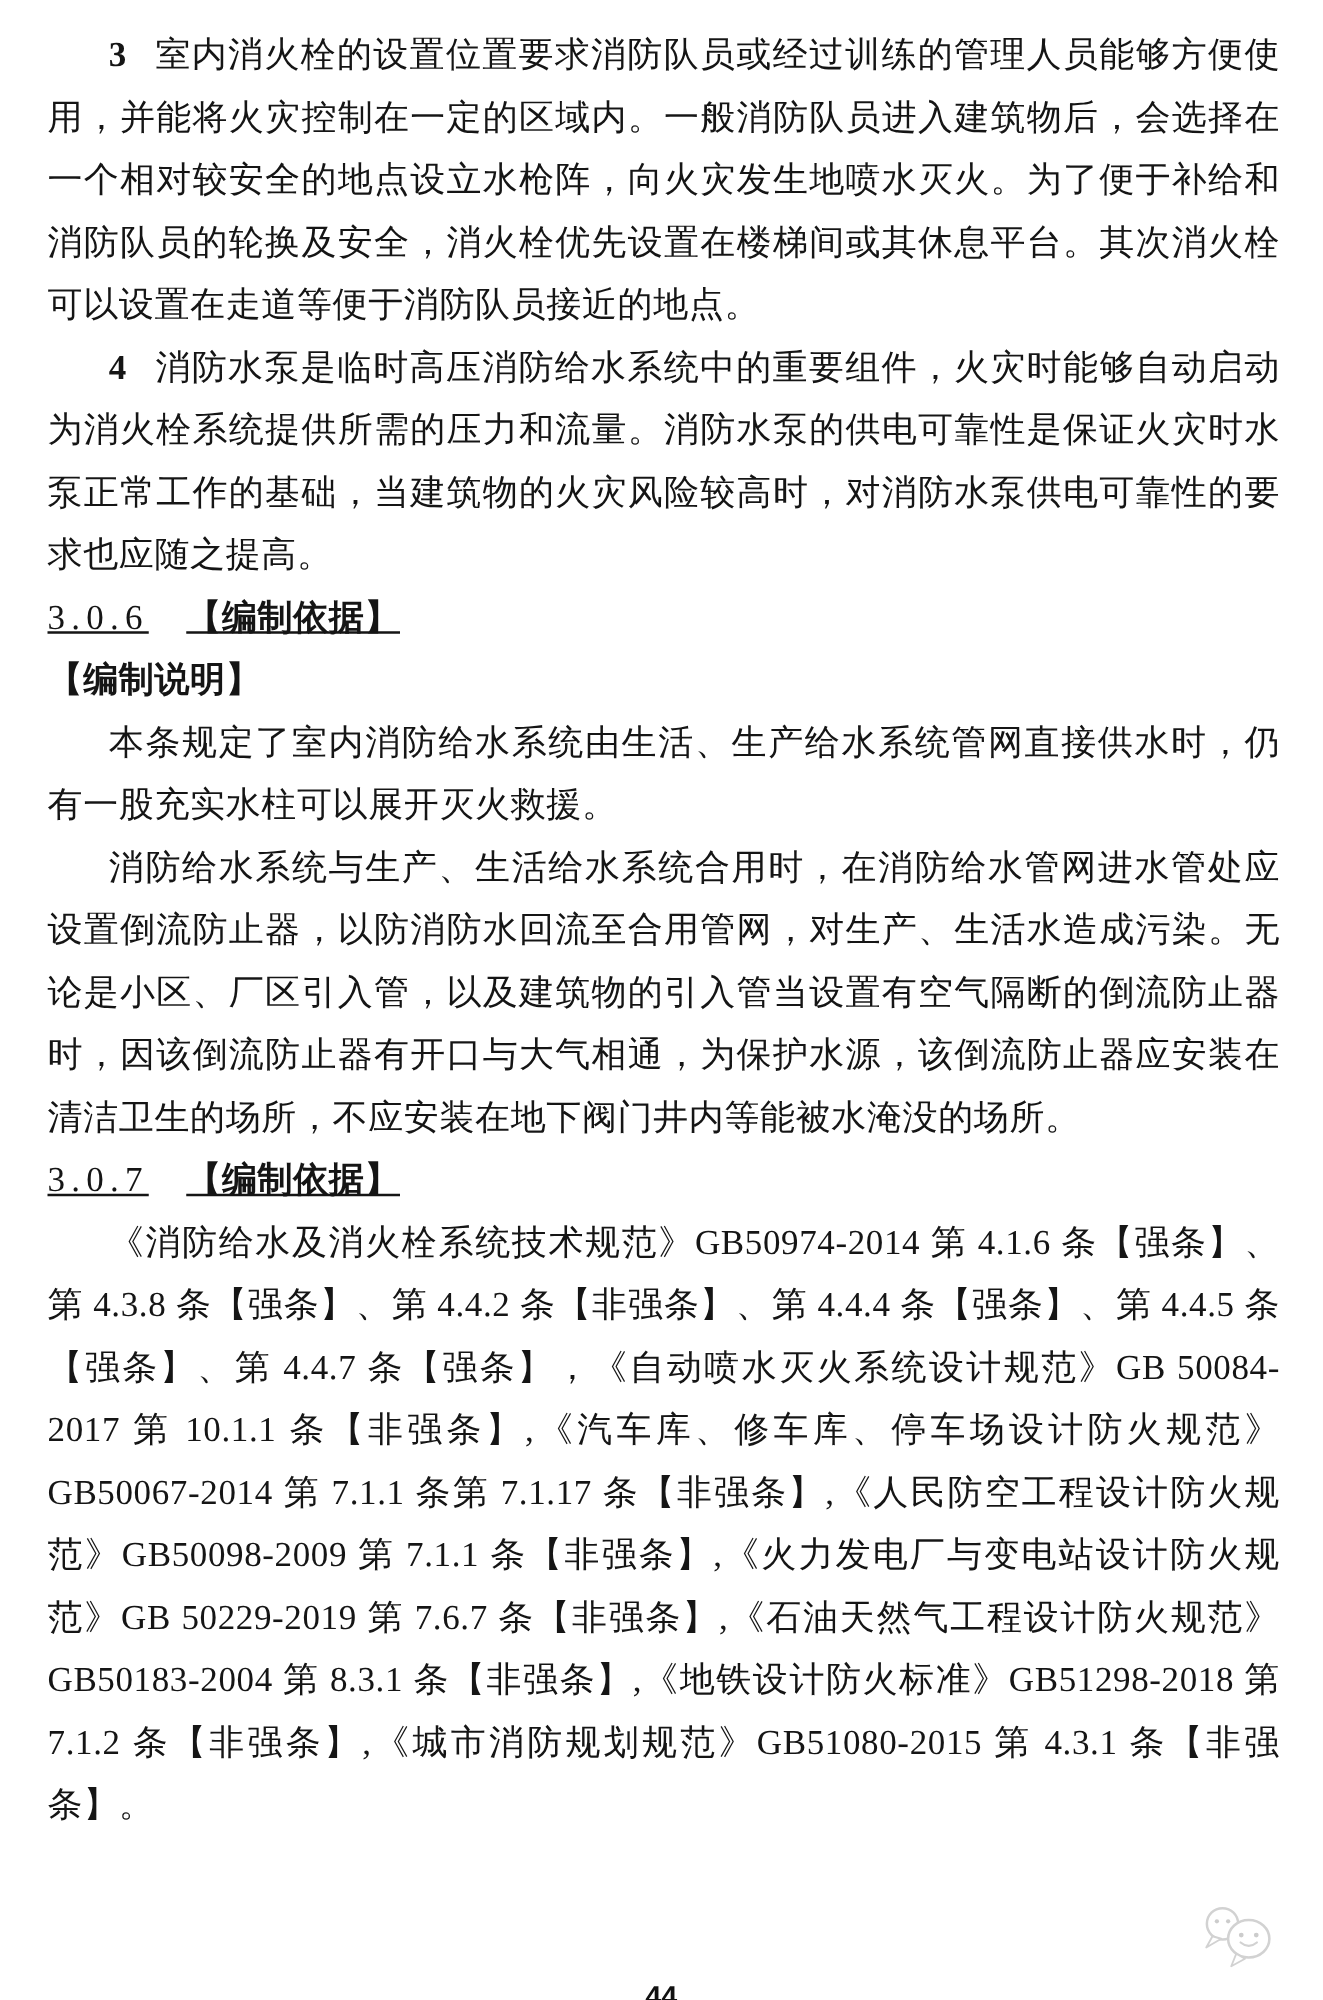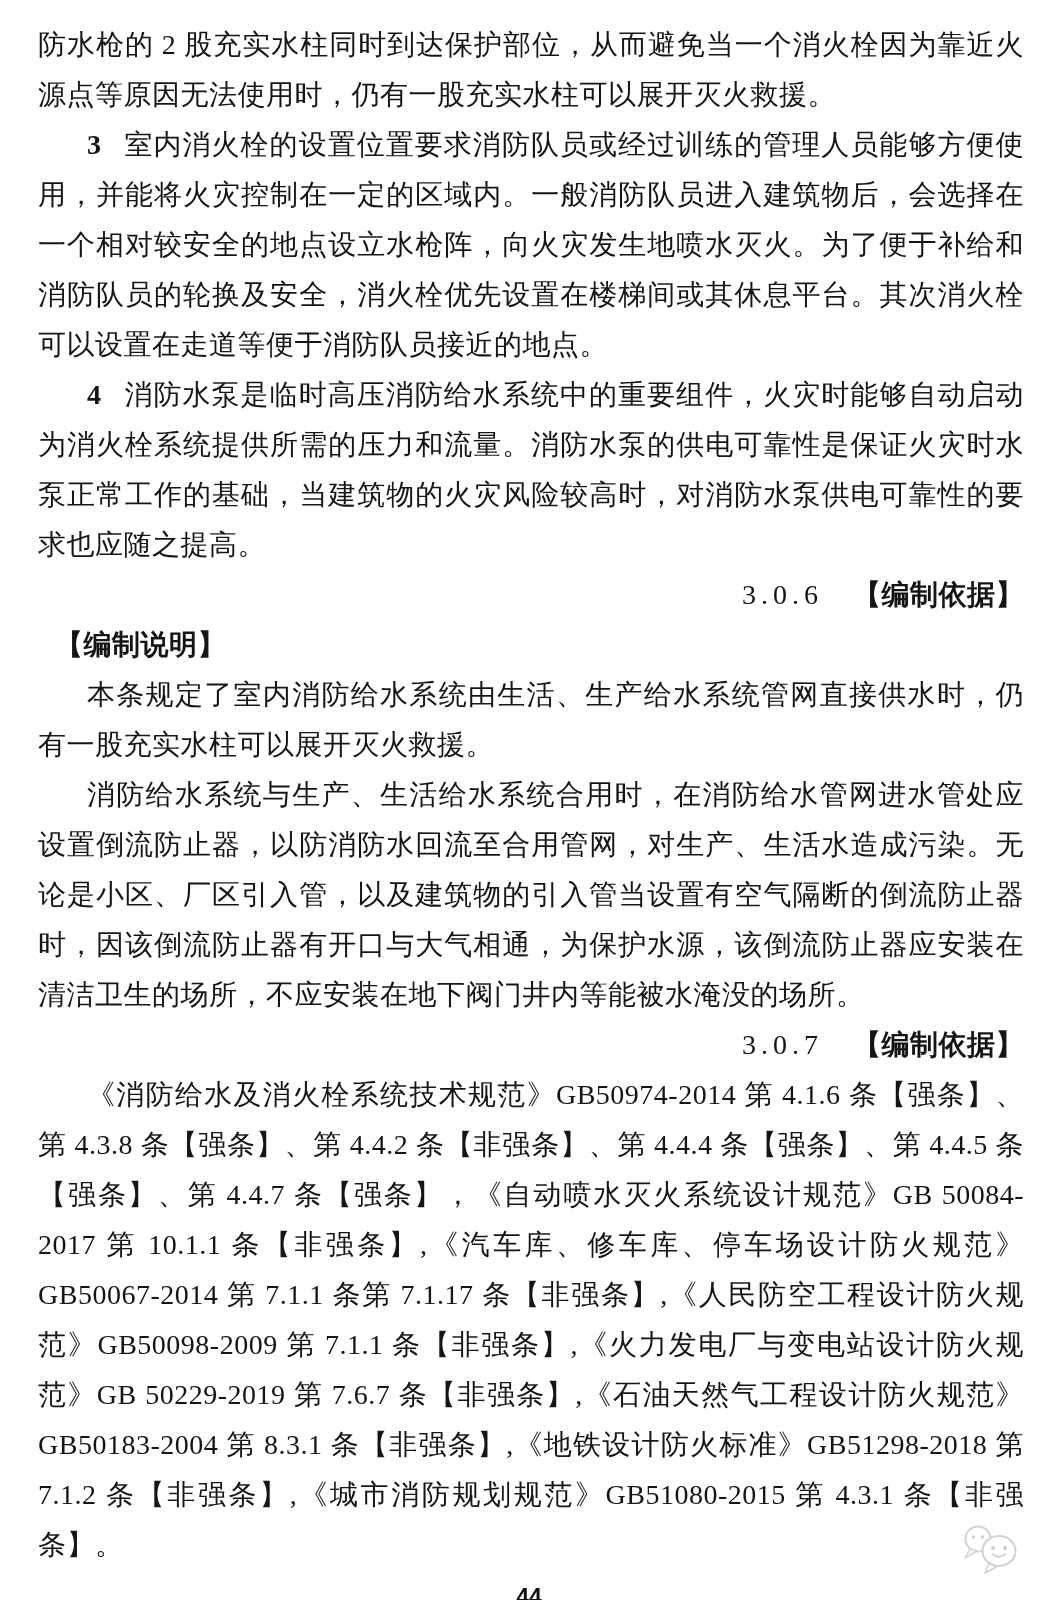--- a/index.html
+++ b/index.html
@@ -26,33 +26,33 @@
     letter-spacing: 0.5px;
   }
   .indent {
     text-indent: 1.75em;
   }
   .num {
     margin-right: 0.8em;
     font-weight: bold;
   }
   .heading {
-    text-align: right;
+    text-align: left;
+    text-decoration: underline;
   }
   .heading .hnum {
     letter-spacing: 5px;
   }
   .heading .hlabel {
     margin-left: 30px;
     font-weight: bold;
   }
   .label-para {
     text-align: left;
     font-weight: bold;
-    margin-left: 17px;
   }
   .page-number {
     position: absolute;
     left: 0;
     right: 0;
     top: 1556px;
     text-align: center;
     font-family: "Liberation Sans", sans-serif;
     font-size: 23px;
     font-weight: bold;
@@ -74,21 +74,20 @@
     letter-spacing: 3px;
     color: #fbfbfb;
     text-shadow: 2px 2px 2px #b9b9b9, -1px -1px 1px #ececec;
   }
 </style>
 </head>
 <body>
 
 <div class="page">
 
-  <p class="para">防水枪的 2 股充实水柱同时到达保护部位，从而避免当一个消火栓因为靠近火源点等原因无法使用时，仍有一股充实水柱可以展开灭火救援。</p>
 
   <p class="para indent"><span class="num">3</span><span>室内消火栓的设置位置要求消防队员或经过训练的管理人员能够方便使用，并能将火灾控制在一定的区域内。一般消防队员进入建筑物后，会选择在一个相对较安全的地点设立水枪阵，向火灾发生地喷水灭火。为了便于补给和消防队员的轮换及安全，消火栓优先设置在楼梯间或其休息平台。其次消火栓可以设置在走道等便于消防队员接近的地点。</span></p>
 
   <p class="para indent"><span class="num">4</span><span>消防水泵是临时高压消防给水系统中的重要组件，火灾时能够自动启动为消火栓系统提供所需的压力和流量。消防水泵的供电可靠性是保证火灾时水泵正常工作的基础，当建筑物的火灾风险较高时，对消防水泵供电可靠性的要求也应随之提高。</span></p>
 
   <p class="para heading"><span class="hnum">3.0.6</span><span class="hlabel">【编制依据】</span></p>
 
 
   <p class="para label-para">【编制说明】</p>
 

